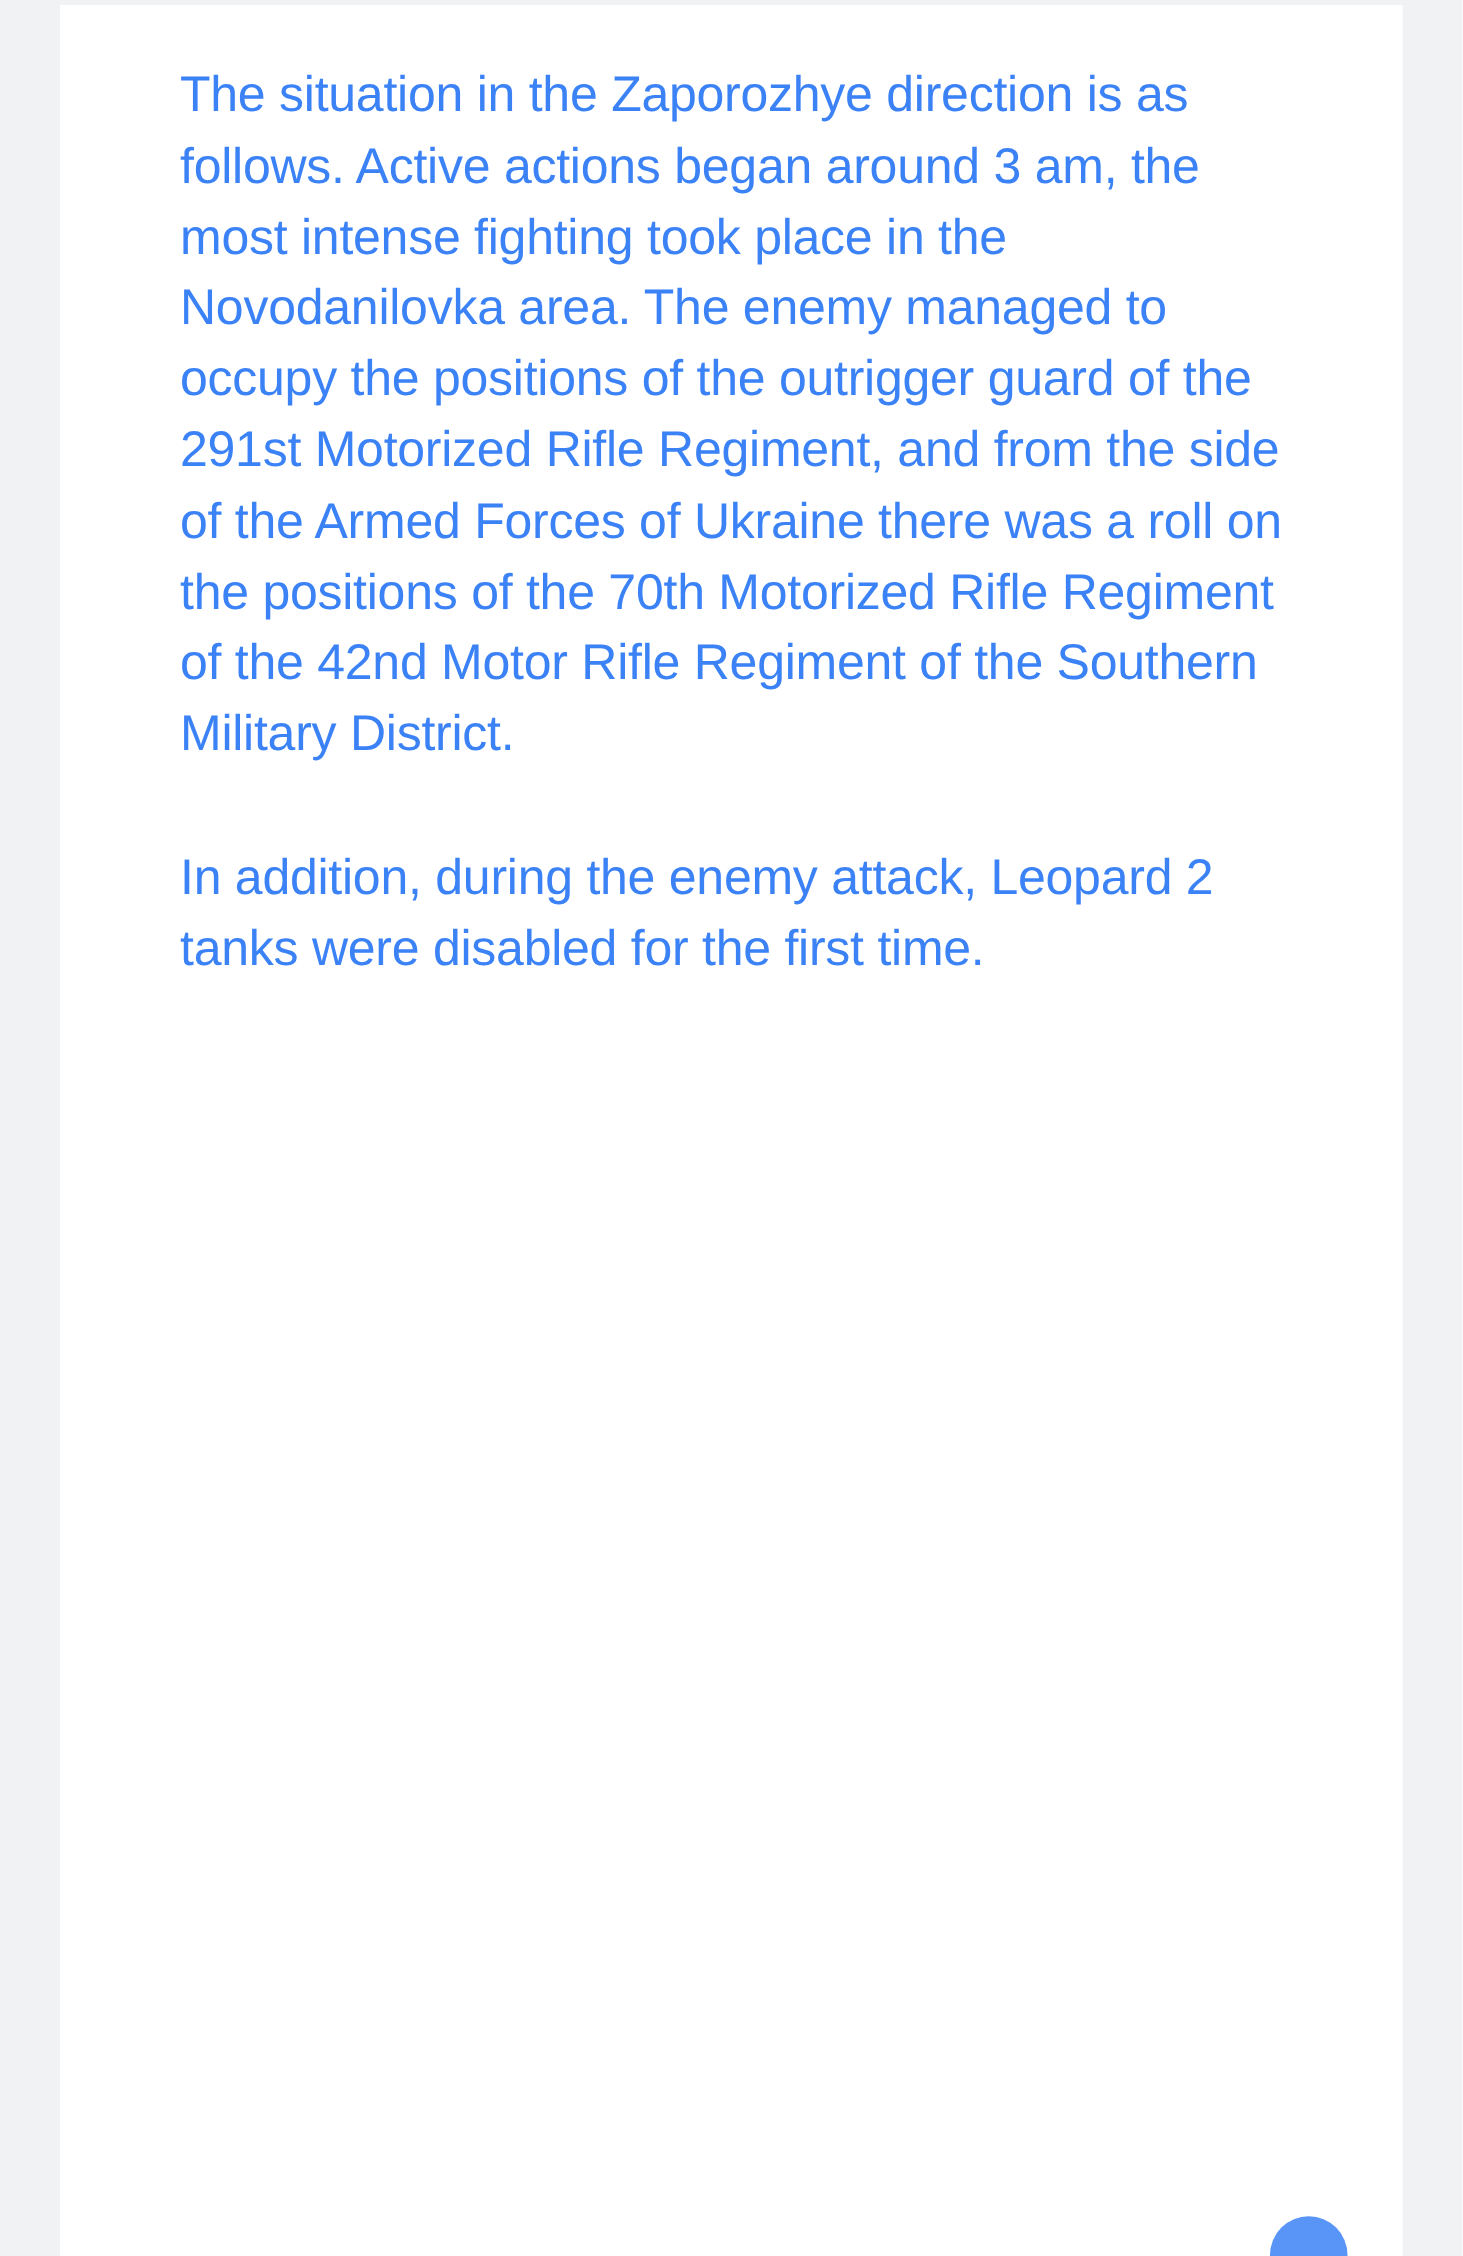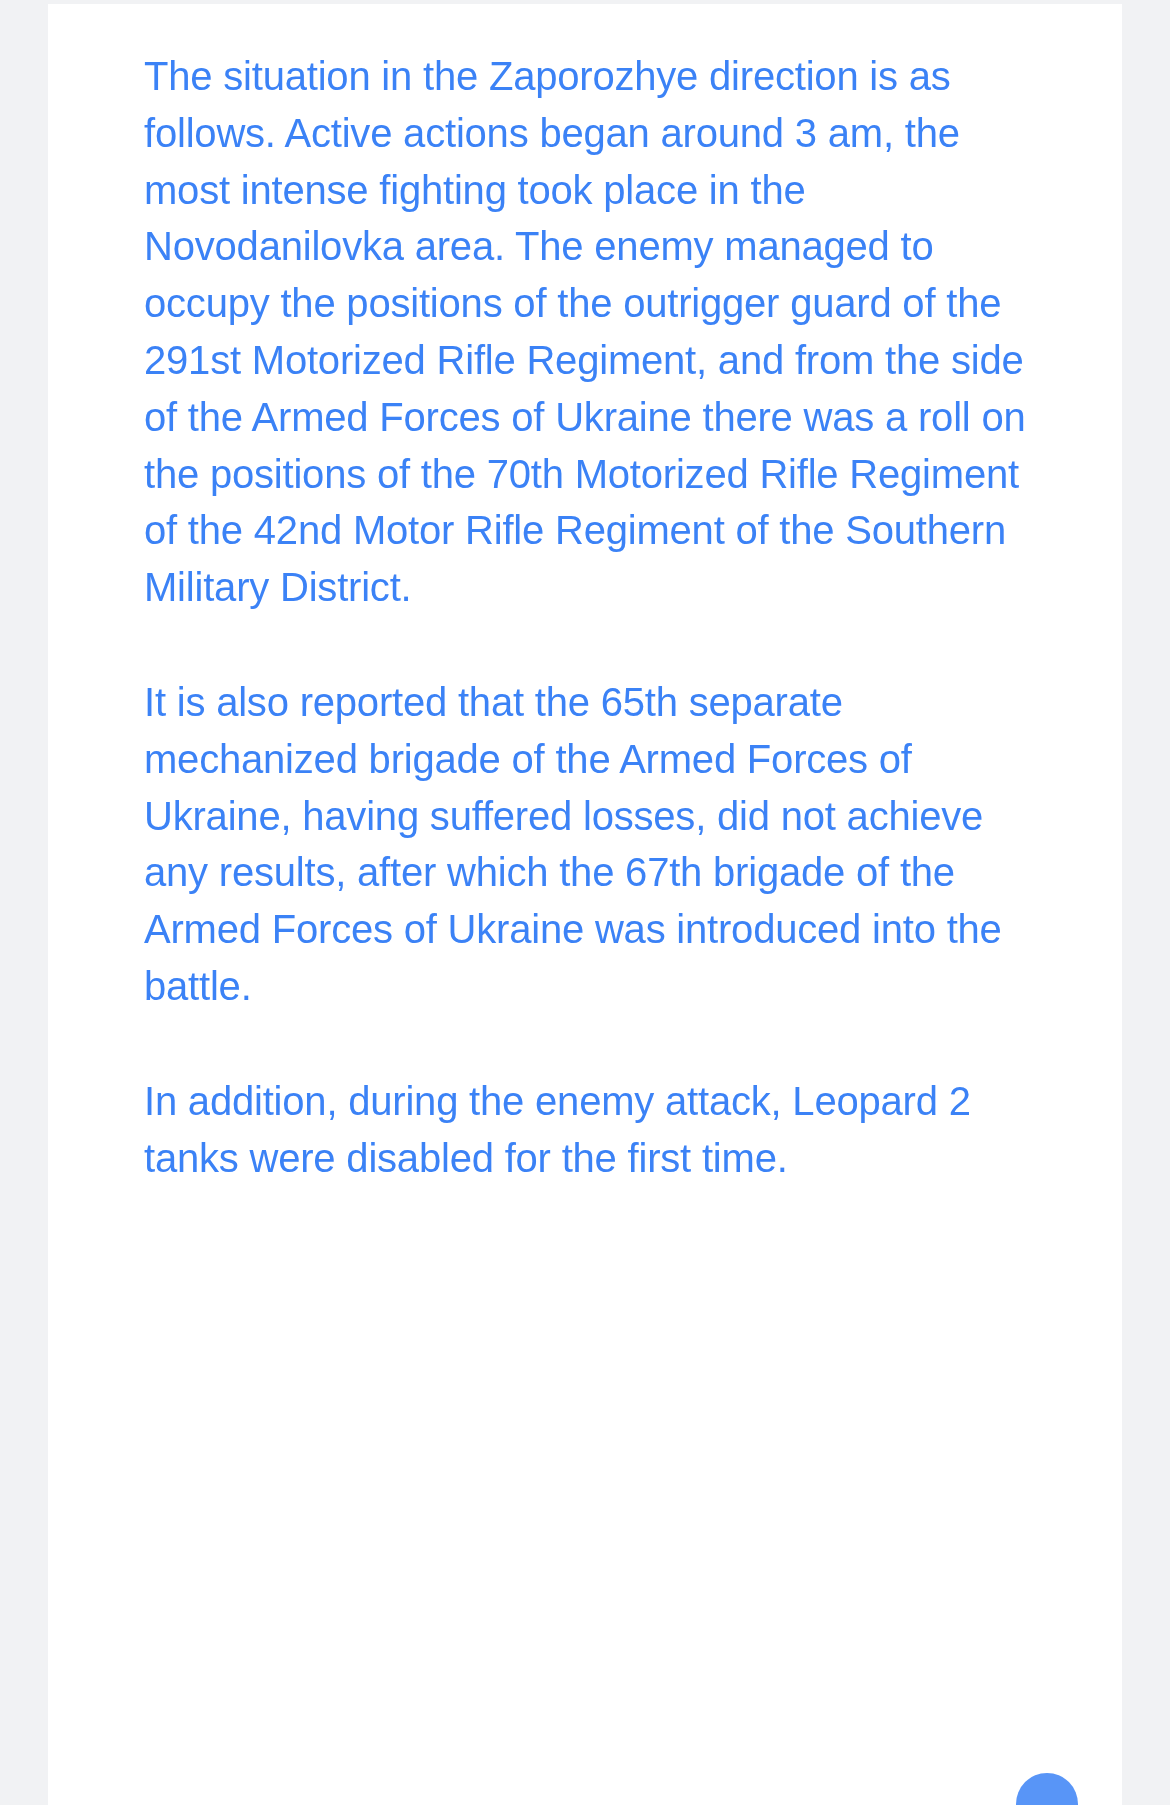--- a/index.html
+++ b/index.html
@@ -64,17 +64,16 @@
   }
 </style>
 </head>
 <body>
 
 <div class="page-frame"></div>
 
 <div class="content-sheet">
   <div class="text-column">
     <p class="paragraph">The situation in the Zaporozhye direction is as follows. Active actions began around 3 am, the most intense fighting took place in the Novodanilovka area. The enemy managed to occupy the positions of the outrigger guard of the 291st Motorized Rifle Regiment, and from the side of the Armed Forces of Ukraine there was a roll on the positions of the 70th Motorized Rifle Regiment of the 42nd Motor Rifle Regiment of the Southern Military District.</p>
-    <p class="paragraph">It is also reported that the 65th separate mechanized brigade of the Armed Forces of Ukraine, having suffered losses, did not achieve any results, after which the 67th brigade of the Armed Forces of Ukraine was introduced into the battle.</p>
     <p class="paragraph">In addition, during the enemy attack, Leopard 2 tanks were disabled for the first time.</p>
   </div>
   <div class="bottom-avatar"></div>
 </div>
 
 </body></html>

